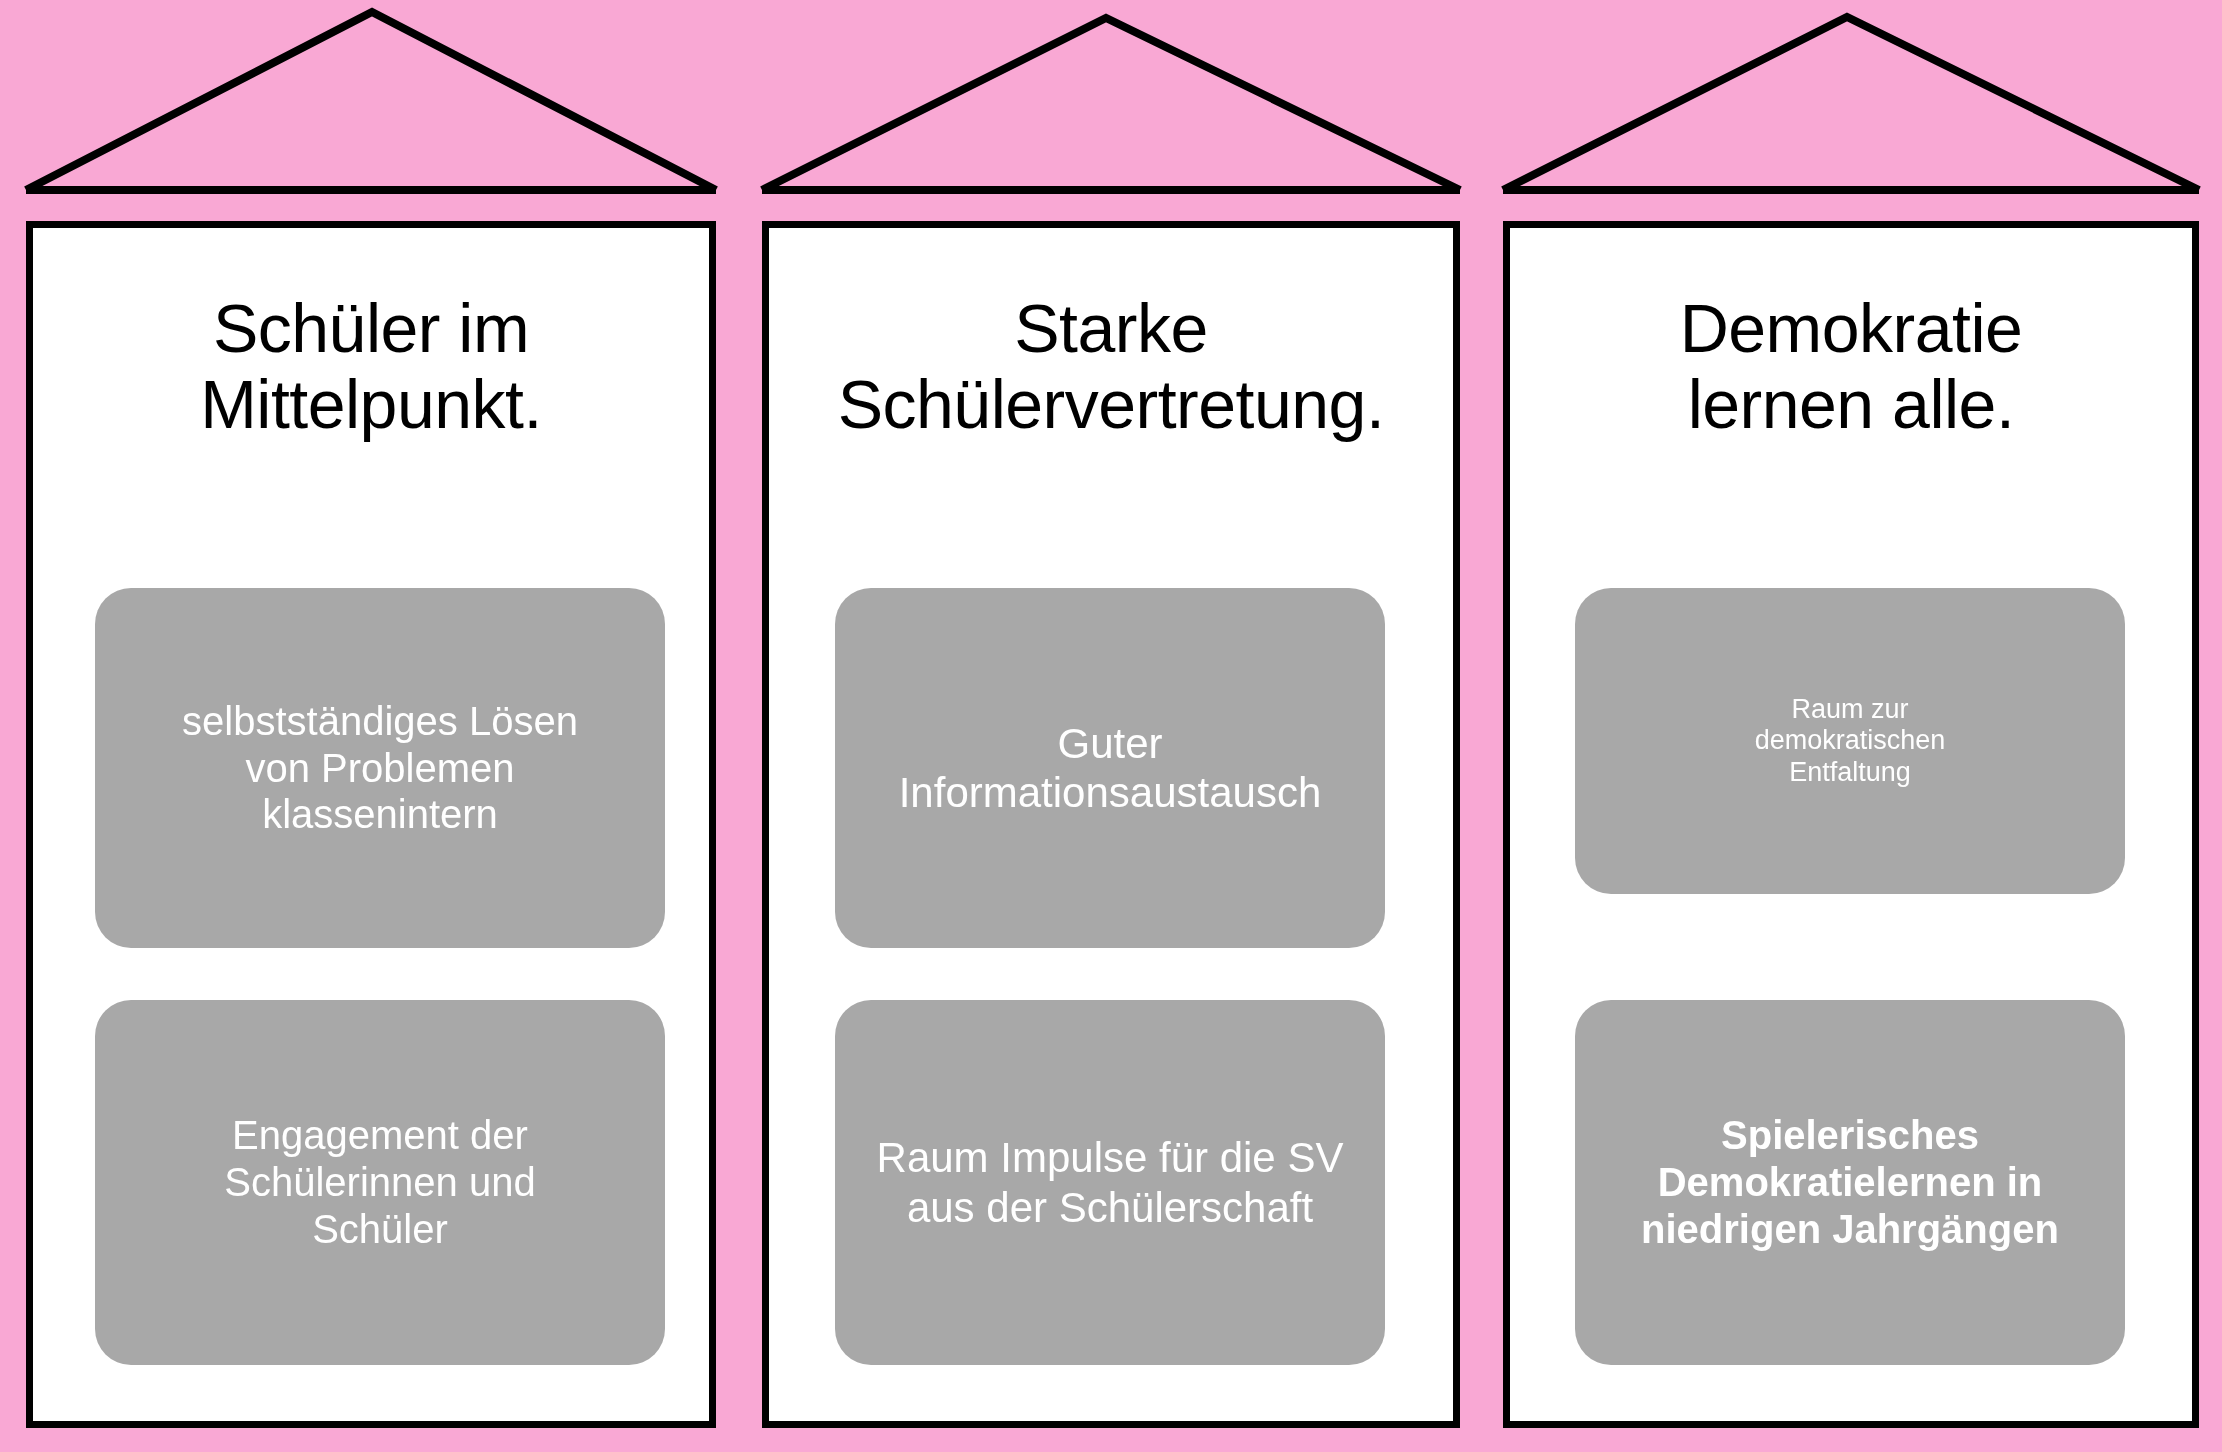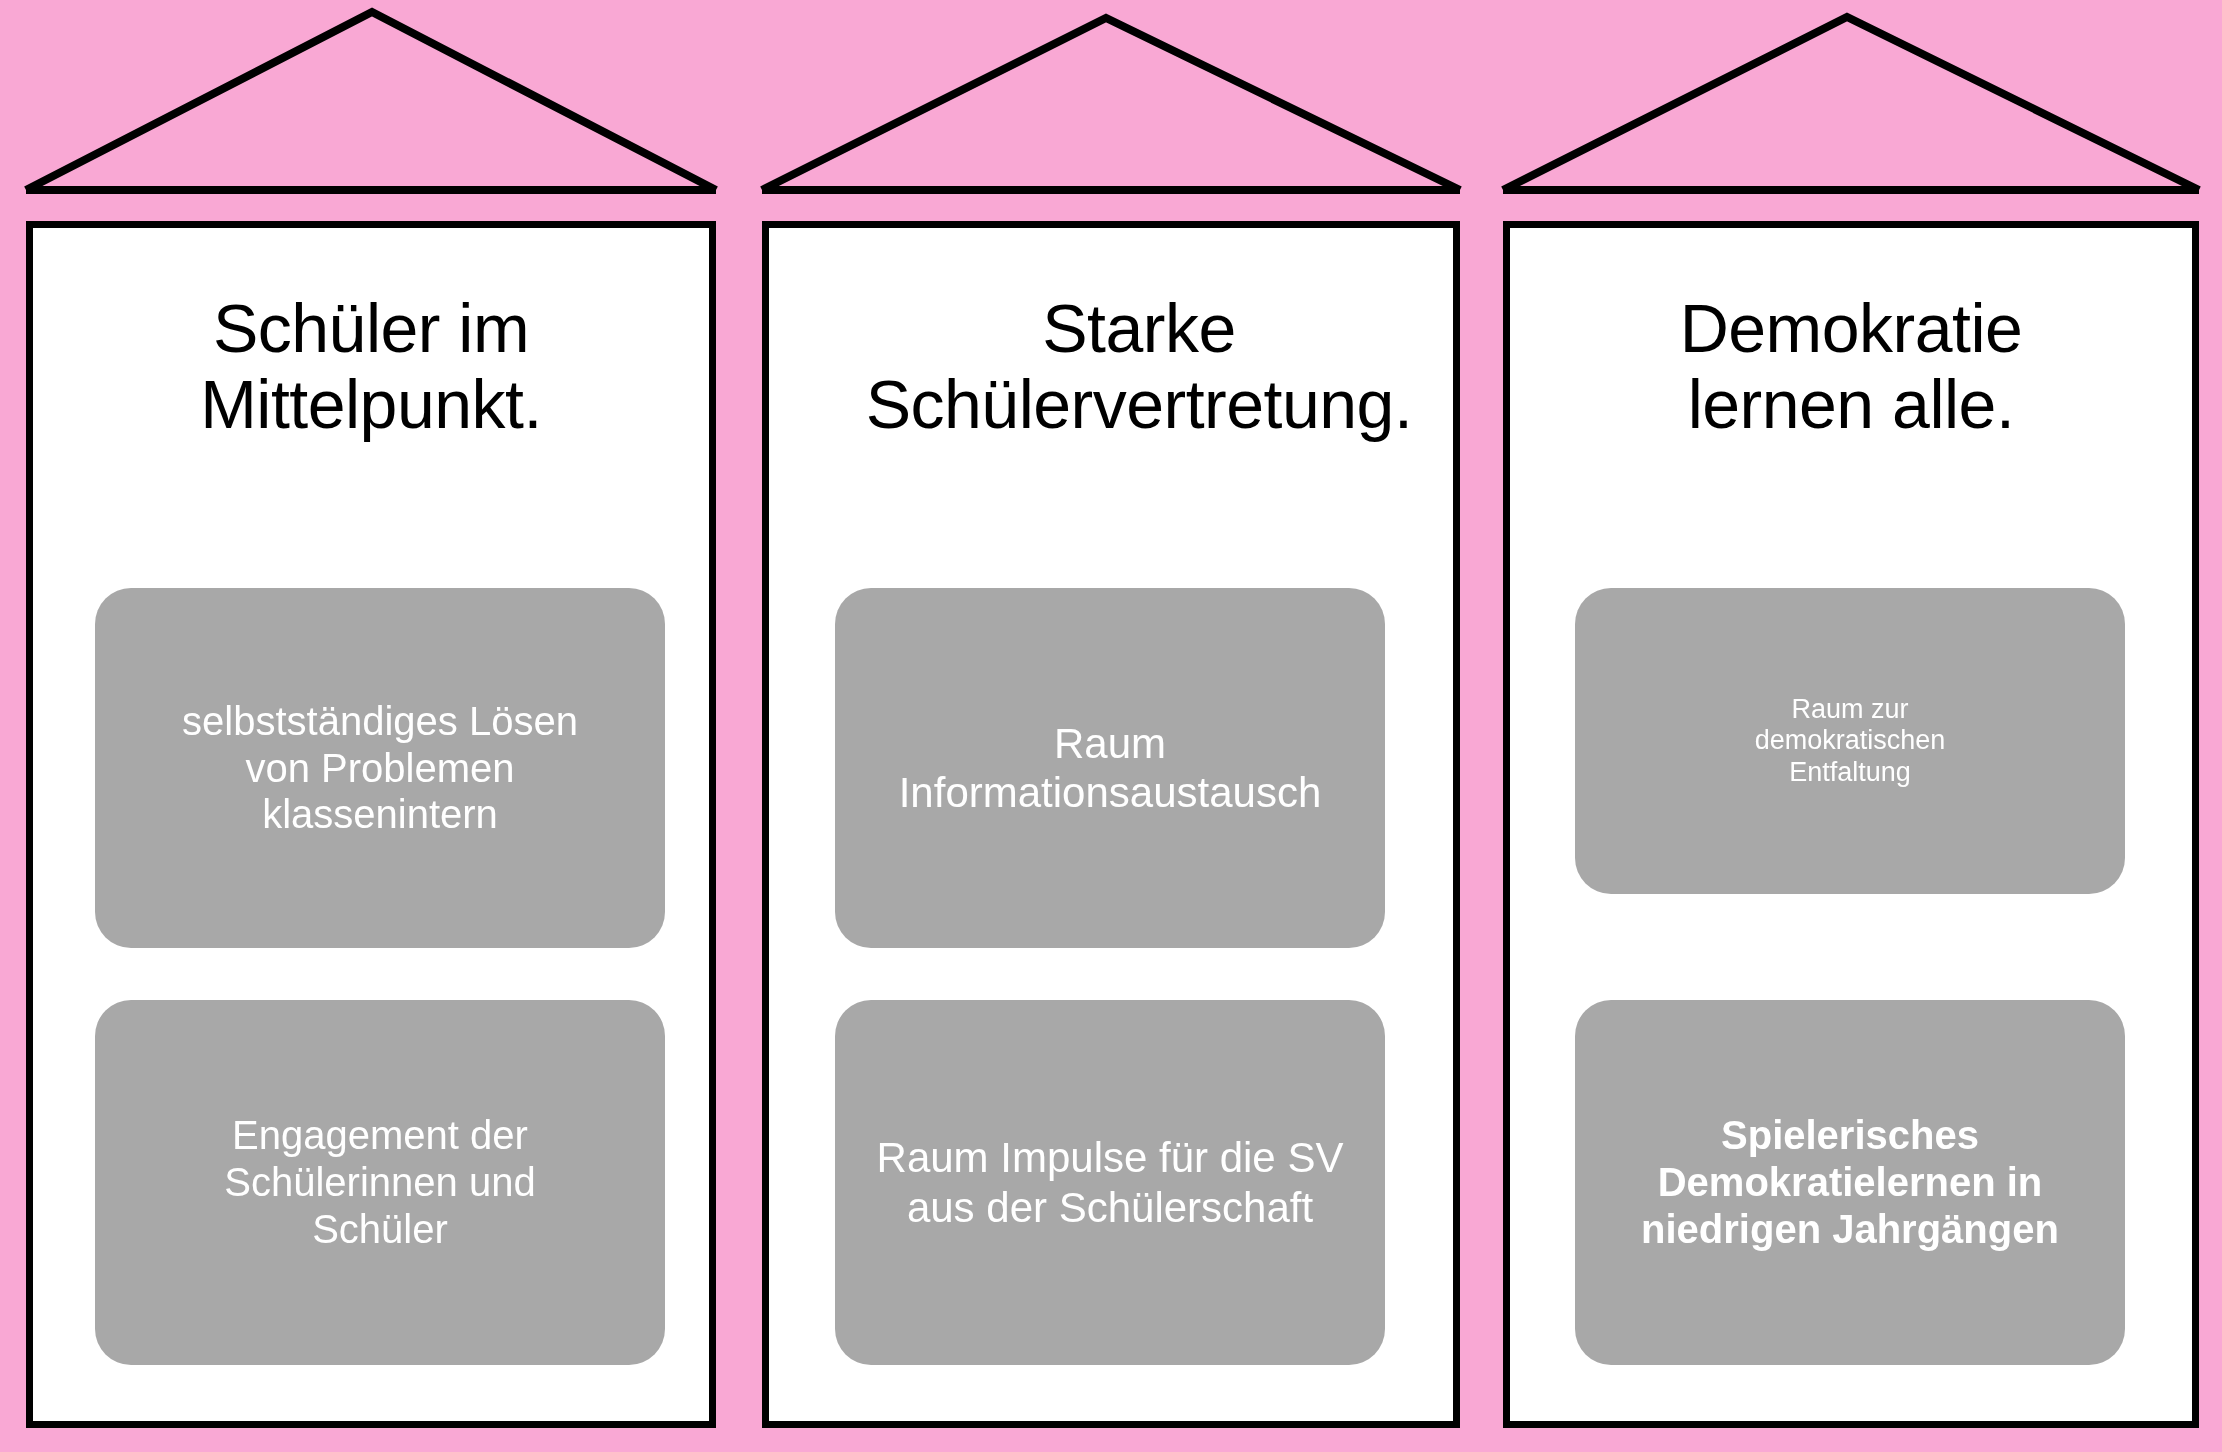--- a/index.html
+++ b/index.html
@@ -64,21 +64,21 @@
   
   #pillar-1 { left: 0px; width: 740px; }
   #pillar-1 .body-box { left: 26px; top: 221px; width: 690px; height: 1207px; }
   #pillar-1 .pillar-title { top: 290px; left: 26px; width: 690px; font-size: 68px; }
   #pillar-1 .chip-0 { left: 95px; top: 588px; width: 570px; height: 360px; font-size: 40px; }
   #pillar-1 .chip-1 { left: 95px; top: 1000px; width: 570px; height: 365px; font-size: 40px; }
 
   
   #pillar-2 { left: 740px; width: 740px; }
   #pillar-2 .body-box { left: 22px; top: 221px; width: 698px; height: 1207px; }
-  #pillar-2 .pillar-title { top: 290px; left: 22px; width: 698px; font-size: 68px; margin-left: 28px; }
+  #pillar-2 .pillar-title { top: 290px; left: 22px; width: 698px; font-size: 68px; }
   #pillar-2 .chip-0 { left: 95px; top: 588px; width: 550px; height: 360px; font-size: 42px; }
   #pillar-2 .chip-1 { left: 95px; top: 1000px; width: 550px; height: 365px; font-size: 42px; }
 
   
   #pillar-3 { left: 1480px; width: 742px; }
   #pillar-3 .body-box { left: 23px; top: 221px; width: 696px; height: 1207px; }
   #pillar-3 .pillar-title { top: 290px; left: 23px; width: 696px; font-size: 68px; }
   #pillar-3 .chip-0 { left: 95px; top: 588px; width: 550px; height: 306px; font-size: 27px; }
   #pillar-3 .chip-1 { left: 95px; top: 1000px; width: 550px; height: 365px; font-size: 40px; font-weight: bold; }
 </style>
@@ -113,21 +113,21 @@
     <svg class="roof-svg" width="740" height="210" viewBox="0 0 740 210" aria-hidden="true">
       <polyline points="22,190 366,18 720,190" fill="none" stroke="#000000" stroke-width="8" stroke-linejoin="miter" stroke-linecap="butt"></polyline>
       <line x1="22" y1="190" x2="720" y2="190" stroke="#000000" stroke-width="8"></line>
     </svg>
 
     <div class="body-box"></div>
 
     <div class="pillar-title">Starke
 Schülervertretung.</div>
 
-    <div class="chip chip-0">Raum
+    <div class="chip chip-0">Guter
 Informationsaustausch</div>
 
     <div class="chip chip-1">Raum Impulse für die SV
 aus der Schülerschaft</div>
   </div>
 
   <div class="pillar" id="pillar-3">
 
     <svg class="roof-svg" width="742" height="210" viewBox="0 0 742 210" aria-hidden="true">
       <polyline points="23,190 367,17 719,190" fill="none" stroke="#000000" stroke-width="8" stroke-linejoin="miter" stroke-linecap="butt"></polyline>

